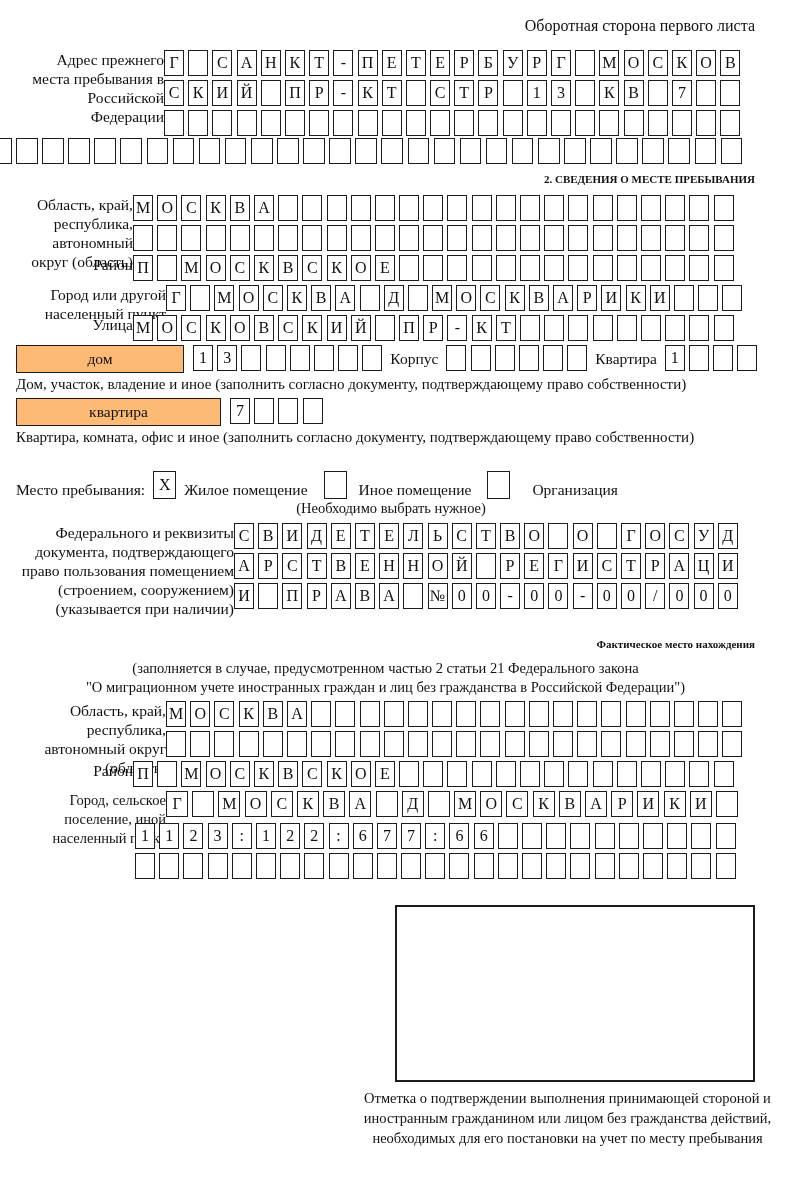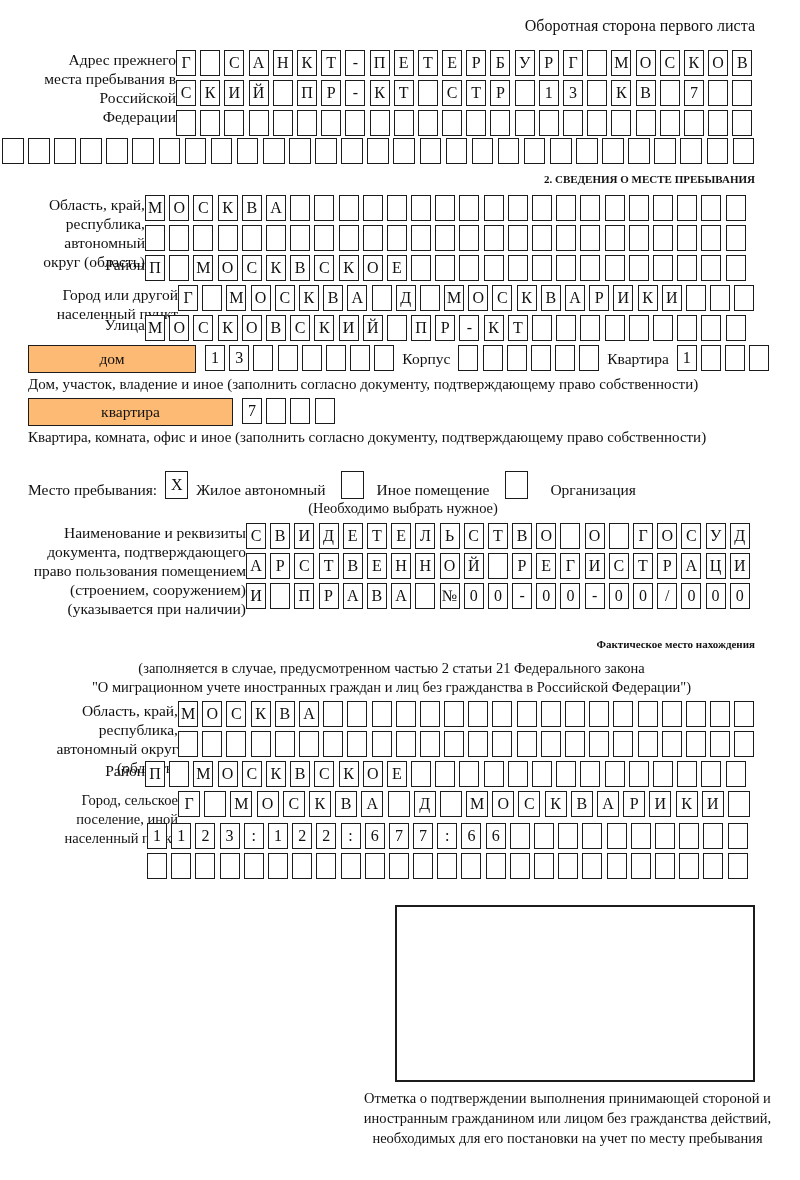--- a/index.html
+++ b/index.html
@@ -1,18 +1,18 @@
 <!DOCTYPE html>
 <html><head>
 <meta charset="utf-8">
 <style>
   * { margin:0; padding:0; box-sizing:border-box; }
   html,body { background:#fff; }
   body { width:800px; height:1180px; font-family:"Liberation Serif","DejaVu Serif",serif; color:#111; }
-  .page { position:relative; width:800px; height:1180px; padding:16px 45px 0 28px; overflow:hidden; }
+  .page { position:relative; width:800px; height:1180px; padding:16px 45px 0 16px; overflow:hidden; }
 
   .header-note { text-align:right; font-size:16px; line-height:20px; margin-bottom:14px; }
 
   .row { position:relative; display:block;text-align:right; }
   .row-label { position:absolute; left:0; top:0; font-size:15.5px; line-height:19px; }
   .lbl-w148 { width:148px; }
   .lbl-w117 { width:117px; }
   .lbl-w150 { width:150px; }
   .lbl-w218 { width:218px; }
   .lbl-w119 { width:119px; font-size:14.5px; }
@@ -374,38 +374,38 @@
   </div>
   <div class="note-left">Квартира, комната, офис и иное (заполнить согласно документу, подтверждающему право собственности)</div>
 
   <div class="stay-row">
     <span class="stay-lbl">Место пребывания:</span>
     <span class="gap8"></span>
     <span class="cells">
         <span class="cell">X</span>
       </span>
     <span class="gap8"></span>
-    <span class="stay-lbl">Жилое автономный</span>
+    <span class="stay-lbl">Жилое помещение</span>
     <span class="gap16"></span>
     <span class="cells">
         <span class="cell"></span>
       </span>
     <span class="gap12"></span>
     <span class="stay-lbl">Иное помещение</span>
     <span class="gap16"></span>
     <span class="cells">
         <span class="cell"></span>
       </span>
     <span class="gap22"></span>
     <span class="stay-lbl">Организация</span>
   </div>
   <div class="note-under">(Необходимо выбрать нужное)</div>
 
   <div class="row doc-block">
-    <div class="row-label lbl-w218">Наименование и реквизиты документа, подтверждающего право пользования помещением (строением, сооружением) (указывается при наличии)</div>
+    <div class="row-label lbl-w218">Федерального и реквизиты документа, подтверждающего право пользования помещением (строением, сооружением) (указывается при наличии)</div>
     <div class="cells indent-218">
         <span class="cell">С</span>
         <span class="cell">В</span>
         <span class="cell">И</span>
         <span class="cell">Д</span>
         <span class="cell">Е</span>
         <span class="cell">Т</span>
         <span class="cell">Е</span>
         <span class="cell">Л</span>
         <span class="cell">Ь</span>

